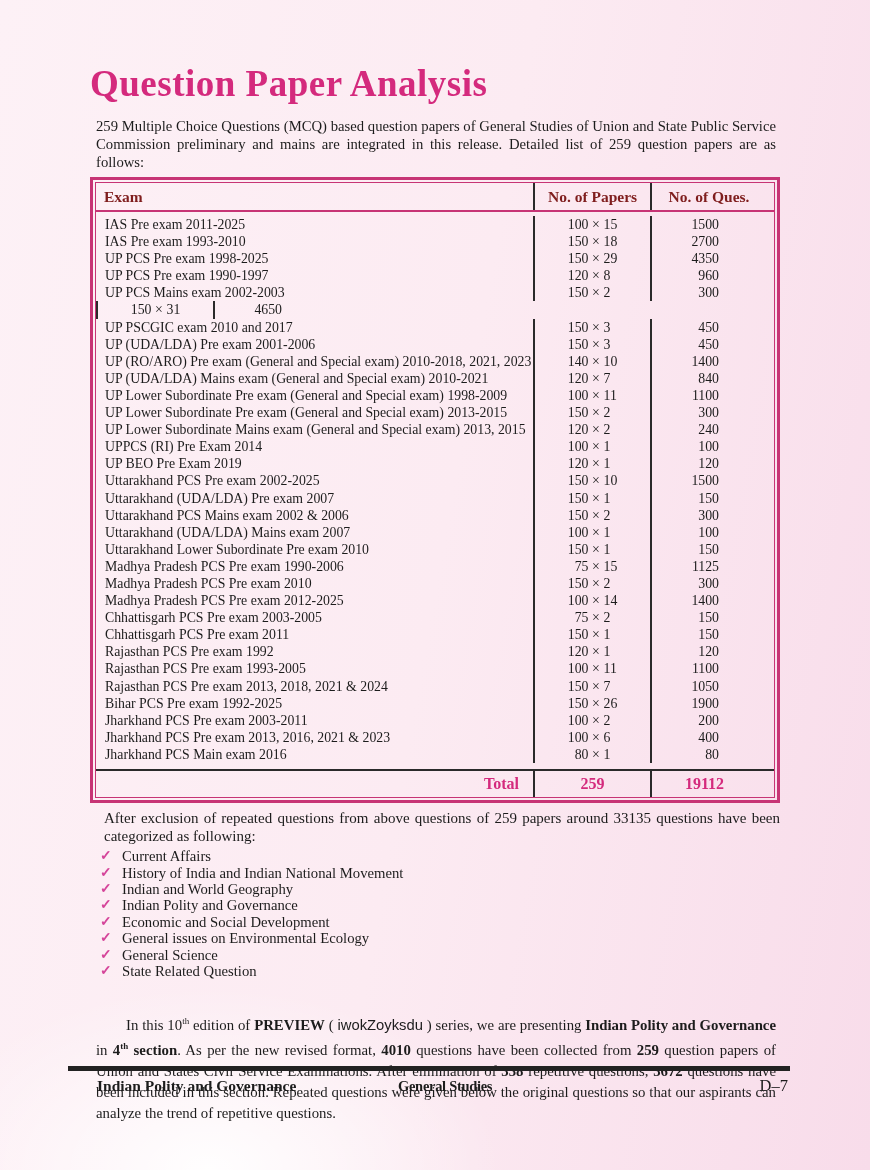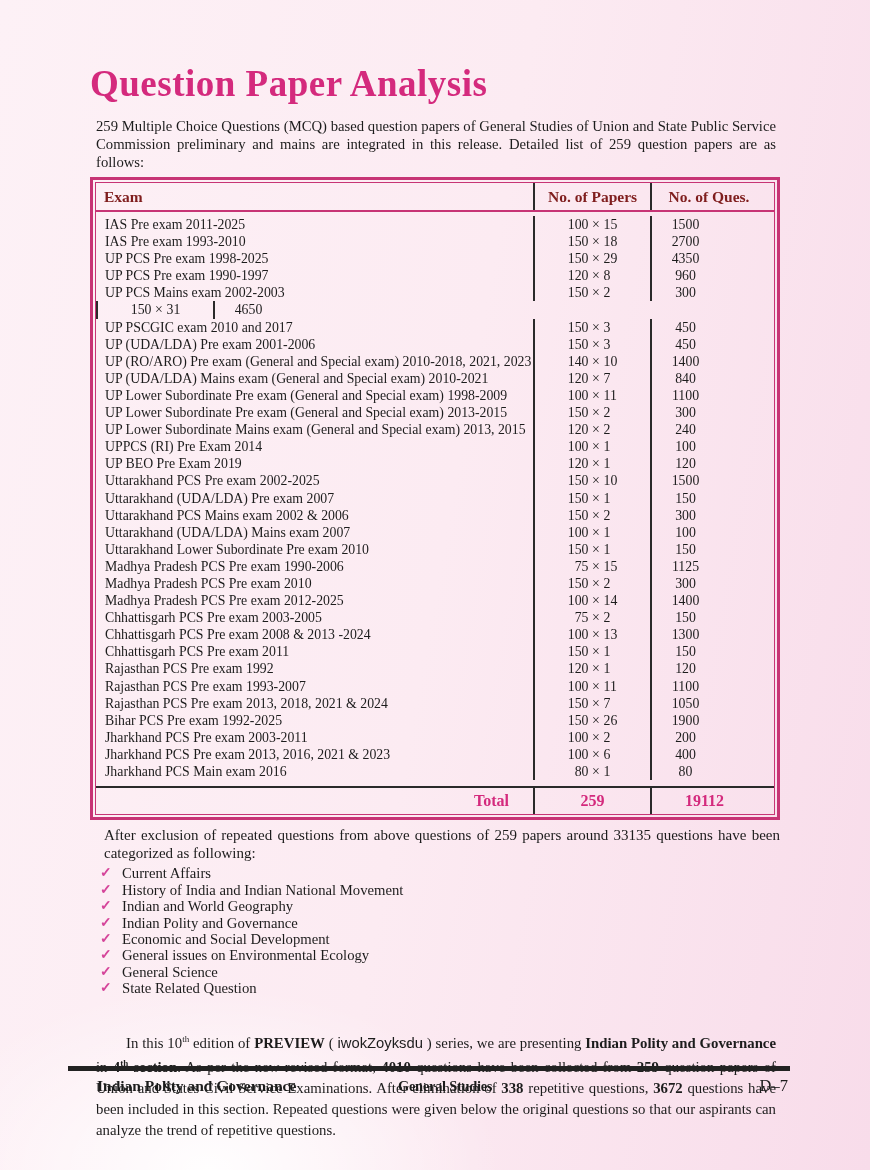--- a/index.html
+++ b/index.html
@@ -27,36 +27,36 @@
 
   
   .table-frame {
     margin-top:6px; border:3px solid #c73475; padding:2px;
     background:transparent;
   }
   .table-inner { border:1px solid #c73475; }
   .row, .thead, .trow { display:flex; align-items:stretch; }
   .c-exam  { width:437px; padding-left:9px; }
   .c-papers{ width:117px; border-left:2px solid #2a2a2a; text-align:center; }
-  .c-ques  { width:116px; border-left:2px solid #2a2a2a; text-align:center; padding-right:47px; }
+  .c-ques  { width:116px; border-left:2px solid #2a2a2a; text-align:right; padding-right:47px; }
   .thead { border-bottom:2px solid #c73475; height:29px; line-height:27px; }
   .thead > div { font-weight:bold; font-size:15.5px; color:#7f1d1d; }
   .thead .c-exam { padding-left:8px; }
   .thead .c-papers, .thead .c-ques { text-align:center; padding-right:0; }
   .tbody { padding:4px 0 6px 0; }
   .tbody .row { font-size:13.8px; line-height:17.1px; }
   .tbody .c-exam { white-space:nowrap; overflow:hidden; }
   .pa { display:inline-block; width:33px; text-align:right; }
   .pmul { display:inline-block; width:15px; text-align:center; }
   .pb { display:inline-block; width:26px; text-align:left; }
   .trow {
     border-top:2px solid #2a2a2a; height:28px; line-height:26px;
     font-weight:bold; font-size:16px; color:#d42a7d;
   }
-  .trow .c-exam { text-align:right; padding-right:24px; }
+  .trow .c-exam { text-align:right; padding-right:14px; }
   .trow .c-papers { text-align:center; }
   .trow .c-ques { text-align:right; padding-right:42px; }
 
   
   p.after { margin:7px 0 0 14px; font-size:15px; line-height:17.6px; text-align:justify; width:676px; }
   ul.cats { list-style:none; margin:3px 0 0 10px; }
   ul.cats li { display:flex; font-size:14.7px; line-height:16.4px; }
   .check { color:#d5459a; font-weight:bold; width:22px; text-align:left; font-size:14px; }
   .cat-label { }
 
@@ -230,40 +230,35 @@
             <div class="c-papers"><span class="pa">100</span><span class="pmul">×</span><span class="pb">14</span></div>
             <div class="c-ques">1400</div>
           </div>
 
           <div class="row">
             <div class="c-exam">Chhattisgarh PCS Pre exam 2003-2005</div>
             <div class="c-papers"><span class="pa">75</span><span class="pmul">×</span><span class="pb">2</span></div>
             <div class="c-ques">150</div>
           </div>
 
-          <div class="row">
-            <div class="c-exam">Chhattisgarh PCS Pre exam 2008 &amp; 2013 -2024</div>
-            <div class="c-papers"><span class="pa">100</span><span class="pmul">×</span><span class="pb">13</span></div>
-            <div class="c-ques">1300</div>
-          </div>
 
           <div class="row">
             <div class="c-exam">Chhattisgarh PCS Pre exam 2011</div>
             <div class="c-papers"><span class="pa">150</span><span class="pmul">×</span><span class="pb">1</span></div>
             <div class="c-ques">150</div>
           </div>
 
           <div class="row">
             <div class="c-exam">Rajasthan PCS Pre exam 1992</div>
             <div class="c-papers"><span class="pa">120</span><span class="pmul">×</span><span class="pb">1</span></div>
             <div class="c-ques">120</div>
           </div>
 
           <div class="row">
-            <div class="c-exam">Rajasthan PCS Pre exam 1993-2007</div>
+            <div class="c-exam">Rajasthan PCS Pre exam 1993-2005</div>
             <div class="c-papers"><span class="pa">100</span><span class="pmul">×</span><span class="pb">11</span></div>
             <div class="c-ques">1100</div>
           </div>
 
           <div class="row">
             <div class="c-exam">Rajasthan PCS Pre exam 2013, 2018, 2021 &amp; 2024</div>
             <div class="c-papers"><span class="pa">150</span><span class="pmul">×</span><span class="pb">7</span></div>
             <div class="c-ques">1050</div>
           </div>
 

